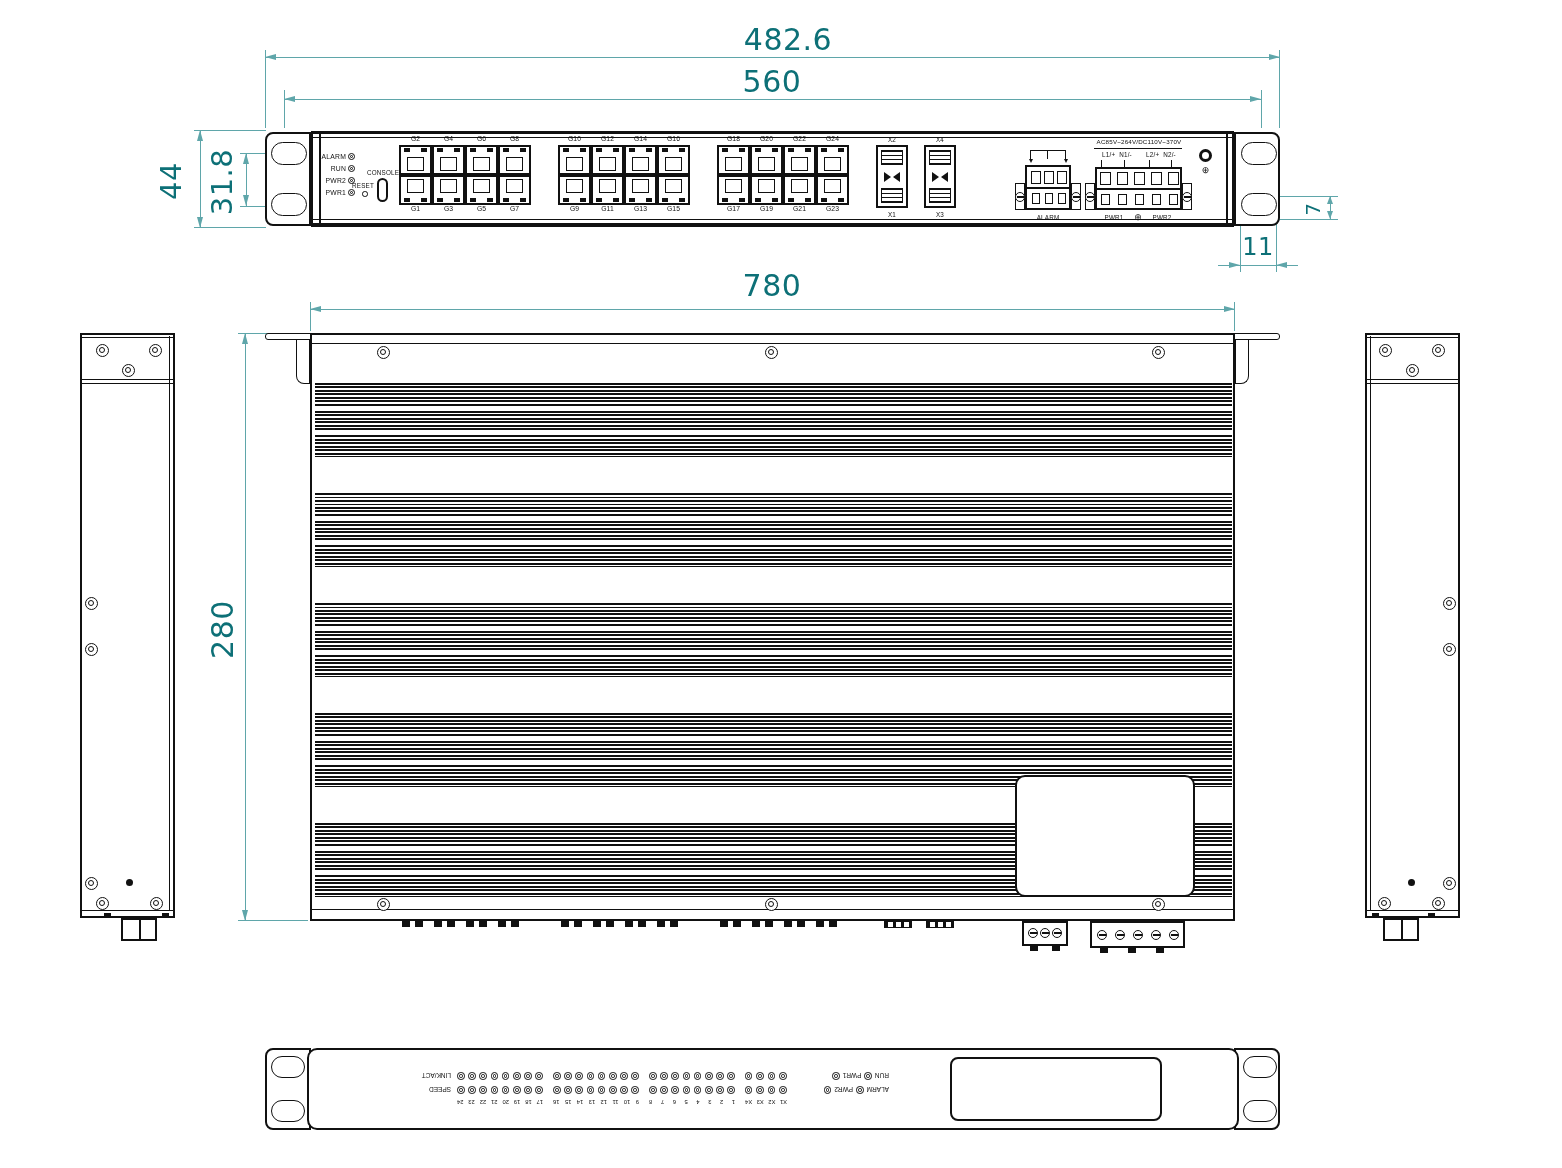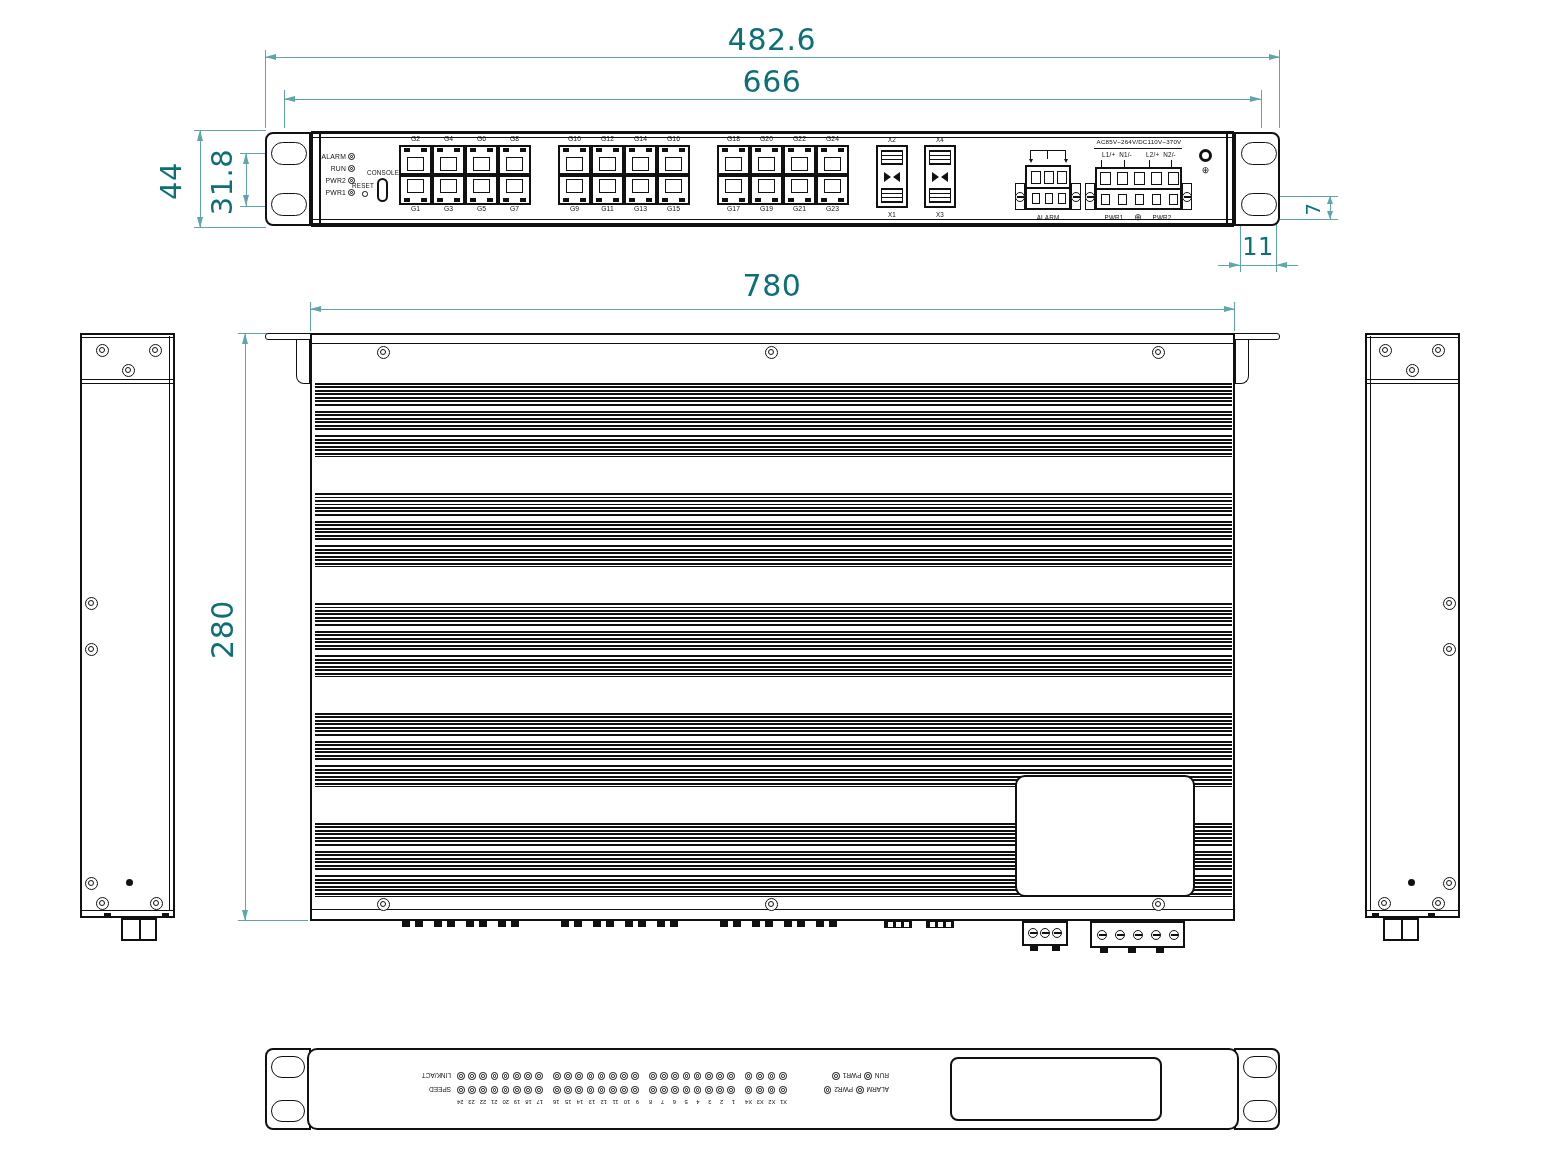--- a/index.html
+++ b/index.html
@@ -65,28 +65,28 @@
   .rc{width:7.5px;height:7.5px;border:1.2px solid #111;border-radius:50%;position:relative;box-sizing:border-box;flex:none;}
   .rc::after{content:"";position:absolute;inset:1px;border:1px solid #111;border-radius:50%;}
   .nums b{font-weight:normal;font-size:5.8px;}
   .nums .sp{width:88px;margin-right:14px;flex:none;}
 </style>
 </head>
 <body>
 
 <div id="canvas">
 
-  <div class="dimtxt" style="left:672px;top:22px;width:200px;font-size:30px;">482.6</div>
+  <div class="dimtxt" style="left:688px;top:22px;width:200px;font-size:30px;">482.6</div>
   <div class="dln" style="left:265px;top:57px;width:1015px;height:1px;"></div>
   <div class="ar" style="left:265px;top:53.5px;border-width:3.5px 11px 3.5px 0;border-color:transparent #5fa6aa transparent transparent;"></div>
   <div class="ar" style="left:1269px;top:53.5px;border-width:3.5px 0 3.5px 11px;border-color:transparent transparent transparent #5fa6aa;"></div>
   <div class="dln" style="left:265px;top:50px;width:1px;height:78px;"></div>
   <div class="dln" style="left:1279px;top:50px;width:1px;height:78px;"></div>
 
-  <div class="dimtxt" style="left:672px;top:64px;width:200px;font-size:30px;">666</div>
+  <div class="dimtxt" style="left:672px;top:64px;width:200px;font-size:30px;">560</div>
   <div class="dln" style="left:284px;top:99px;width:977px;height:1px;"></div>
   <div class="ar" style="left:284px;top:95.5px;border-width:3.5px 11px 3.5px 0;border-color:transparent #5fa6aa transparent transparent;"></div>
   <div class="ar" style="left:1250px;top:95.5px;border-width:3.5px 0 3.5px 11px;border-color:transparent transparent transparent #5fa6aa;"></div>
   <div class="dln" style="left:284px;top:90px;width:1px;height:38px;"></div>
   <div class="dln" style="left:1261px;top:90px;width:1px;height:38px;"></div>
 
   <div class="dimtxt rot" style="left:136px;top:164px;width:70px;font-size:29px;">44</div>
   <div class="dln" style="left:200px;top:130px;width:1px;height:98px;"></div>
   <div class="ar" style="left:196.5px;top:130px;border-width:0 3.5px 11px 3.5px;border-color:transparent transparent #5fa6aa transparent;"></div>
   <div class="ar" style="left:196.5px;top:217px;border-width:11px 3.5px 0 3.5px;border-color:#5fa6aa transparent transparent transparent;"></div>

